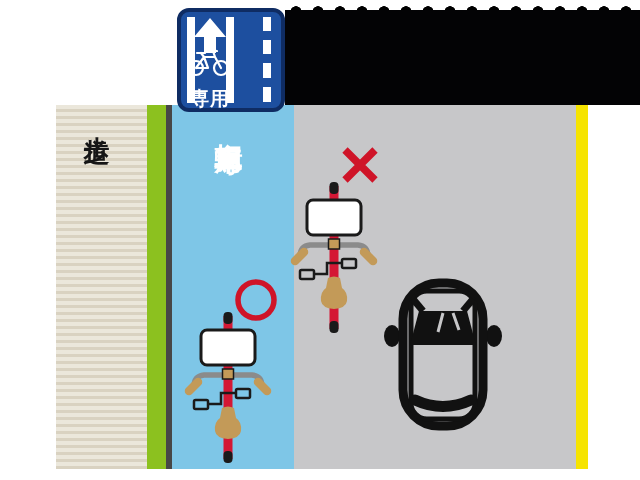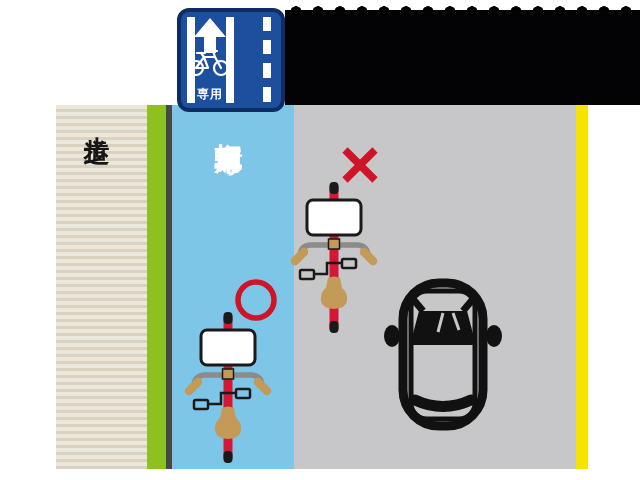--- a/index.html
+++ b/index.html
@@ -40,21 +40,21 @@
   .edge-line{left:576px;width:12px;background:var(--edge-yellow);}
   
   .v-label{position:absolute;writing-mode:vertical-rl;text-orientation:upright;font-weight:bold;line-height:1;}
   .sidewalk-label{left:84px;top:116px;font-size:26px;letter-spacing:3px;color:var(--ink);}
   .lane-label{left:214px;top:121px;font-size:28px;letter-spacing:1px;color:#ffffff;}
   
   .sign{position:absolute;left:177px;top:8px;width:108px;height:104px;}
   .sign svg{display:block;width:108px;height:104px;}
   .sign-caption{
     position:absolute;left:0;top:78px;width:66px;text-align:center;
-    color:#fff;font-weight:bold;font-size:12px;letter-spacing:1px;
+    color:#fff;font-weight:bold;font-size:19px;letter-spacing:1px;
   }
   
   .overlay{position:absolute;left:0;top:0;width:640px;height:480px;}
   .mark{stroke:var(--mark-red);fill:none;}
   .frame-red{fill:#d41734;}
   .dark{fill:#1a1a1a;}
   .basket{fill:#ffffff;stroke:#1a1a1a;stroke-width:3;}
   .bar-gray{stroke:var(--handlebar-gray);stroke-width:5.5;fill:none;}
   .grip{stroke:var(--saddle-tan);stroke-width:8.5;stroke-linecap:round;}
   .stem{fill:var(--saddle-tan);stroke:#1a1a1a;stroke-width:1.5;}

